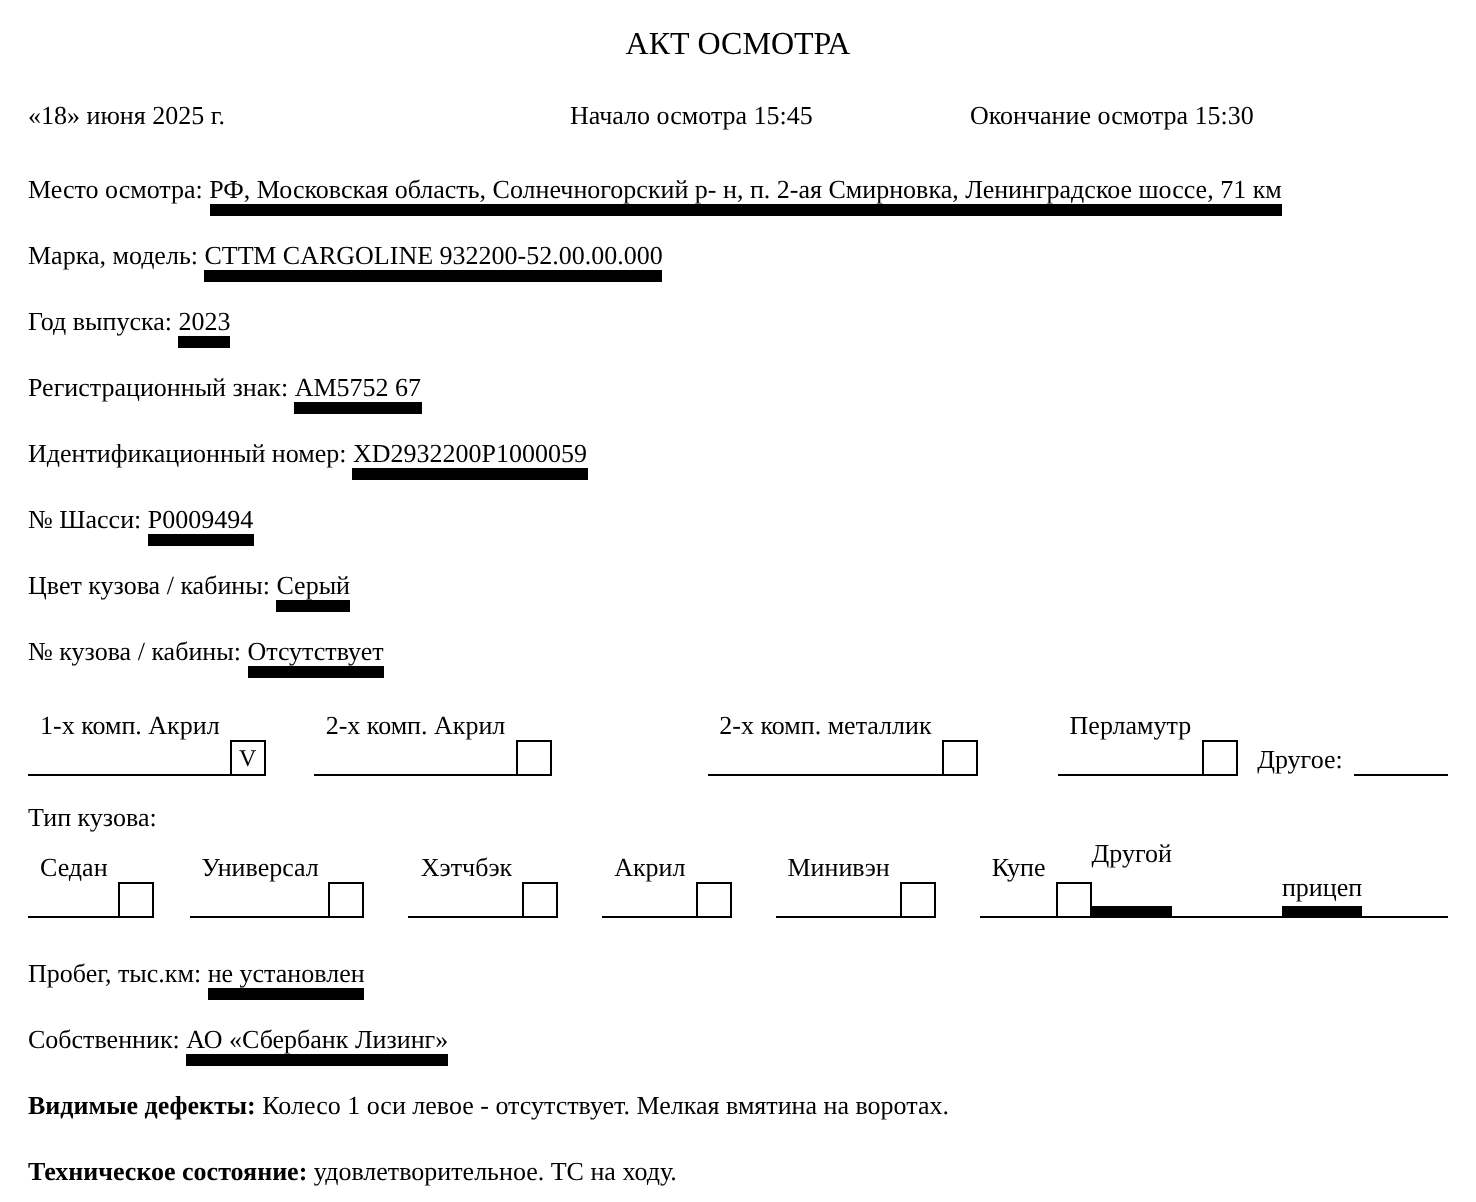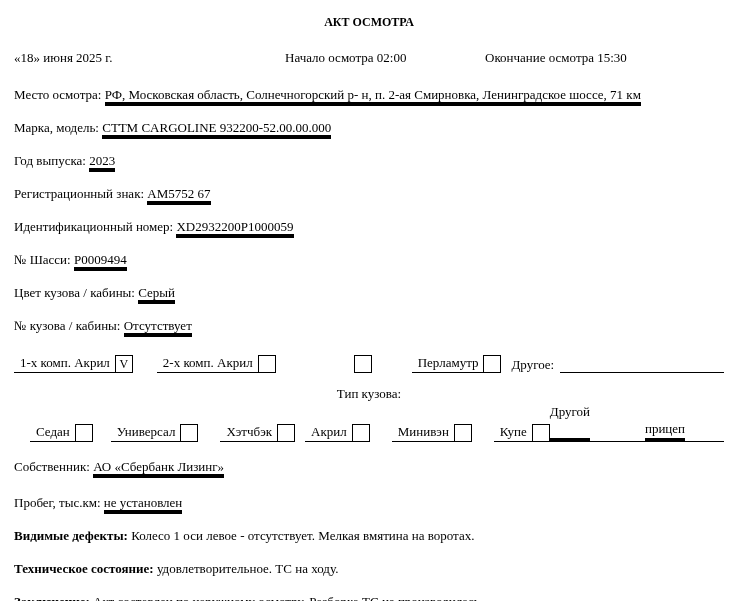--- a/index.html
+++ b/index.html
@@ -6,57 +6,57 @@
   body {
     width:738px; height:601px;
     background:#ffffff;
     color:#000000;
     font-family:"Liberation Serif", "DejaVu Serif", serif;
     font-size:13px;
     overflow:hidden;
   }
   .page { padding:8px 14px 0 14px; box-sizing:border-box; width:738px; height:601px; }
 
-  .doc-title { text-align:center; font-weight:bold; font-size:12px; line-height:21px; margin-top:4px; }
+  .doc-title { text-align:center; font-weight:normal; font-size:16px; line-height:21px; margin-top:4px; }
 
   .date-row { display:flex; margin-top:17px; line-height:15px;align-items:center; }
   .date-row .c1 { width:271px; }
   .date-row .c2 { width:200px; }
   .date-row .c3 { flex:1; }
 
   .fline { margin-top:17px; line-height:16px; white-space:nowrap; }
-  .u { border-bottom:4px solid #000000; padding-bottom:0px; }
+  .u { border-bottom:6px solid #000000; padding-bottom:0px; }
   .blank { display:inline-block; border-bottom:1px solid #000; height:13px; vertical-align:bottom; }
 
   .chk-row { display:flex; align-items:flex-end; margin-top:20px; line-height:17px; }
   .chk-item { white-space:nowrap; display:flex; align-items:flex-end; }
-  .chk-label { border-bottom:1px solid #000; padding:0 5px 1px 6px; }
+  .chk-label { border-bottom:1px solid #000; padding:0 5px 16px 6px; }
   .box {
     display:inline-block; width:16px; height:16px;
     border:1px solid #000; background:#fff;
     text-align:center; line-height:16px; font-size:12px;
     margin-bottom:0px; flex:0 0 auto;
   }
-  .tk-caption { margin-top:13px; line-height:15px;text-align:center; }
+  .tk-caption { margin-top:13px; line-height:15px; }
   .chk-row.tight { margin-top:2px; }
 
   .b { font-weight:bold; }
 </style>
 </head>
 <body>
 
 <div class="page">
 
   <div class="doc-title">
     <div>АКТ ОСМОТРА</div>
   </div>
 
   <div class="date-row">
     <span class="c1">«18» июня 2025 г.</span>
-    <span class="c2">Начало осмотра 02:00</span>
+    <span class="c2">Начало осмотра 15:45</span>
     <span class="c3">Окончание осмотра 15:30</span>
   </div>
 
   <div class="fline" style="margin-top:22px;">
     <span>Место осмотра:</span>
     <span class="u">РФ, Московская область, Солнечногорский р- н, п. 2-ая Смирновка, Ленинградское шоссе, 71 км</span>
   </div>
 
   <div class="fline">
     <span>Марка, модель:</span>
@@ -96,42 +96,43 @@
   <div class="chk-row">
     <span class="chk-item" style="margin-right:24px;">
       <span class="chk-label">1-х комп. Акрил</span>
         <span class="box">V</span>
     </span>
     <span class="chk-item" style="margin-right:78px;">
       <span class="chk-label">2-х комп. Акрил</span>
         <span class="box"></span>
     </span>
     <span class="chk-item" style="margin-right:40px;">
+      <span class="chk-label">2-х комп. металлик</span>
         <span class="box"></span>
     </span>
     <span class="chk-item" style="margin-right:10px;">
       <span class="chk-label">Перламутр</span>
         <span class="box"></span>
     </span>
     <span style="margin-right:6px;">Другое:</span>
     <span class="blank" style="flex:1;"></span>
   </div>
 
   <div class="tk-caption">Тип кузова:</div>
 
   <div class="chk-row tight">
-    <span class="chk-item" style="margin-right:18px;margin-left:16px;">
+    <span class="chk-item" style="margin-right:18px;">
       <span class="chk-label">Седан</span>
         <span class="box"></span>
     </span>
     <span class="chk-item" style="margin-right:22px;">
       <span class="chk-label">Универсал</span>
         <span class="box"></span>
     </span>
-    <span class="chk-item" style="margin-right:10px;justify-content:space-between;">
+    <span class="chk-item" style="margin-right:22px;justify-content:space-between;">
       <span class="chk-label">Хэтчбэк</span>
         <span class="box"></span>
     </span>
     <span class="chk-item" style="margin-right:22px;">
       <span class="chk-label">Акрил</span>
         <span class="box"></span>
     </span>
     <span class="chk-item" style="margin-right:22px;justify-content:space-between;">
       <span class="chk-label">Минивэн</span>
         <span class="box"></span>
@@ -139,28 +140,28 @@
     <span class="chk-item">
       <span class="chk-label">Купе</span>
         <span class="box"></span>
     </span>
     <span class="u" style="padding-bottom:18px;">Другой</span>
     <span class="blank" style="width:55px;"></span>
     <span class="u" style="padding-bottom:1px;">прицеп</span>
     <span class="blank" style="flex:1; max-width:48px;"></span>
   </div>
 
+  <div class="fline" style="margin-top:20px;">
+    <span>Пробег, тыс.км:</span>
+    <span class="u">не установлен</span>
+  </div>
+
   <div class="fline">
     <span>Собственник:</span>
     <span class="u">АО «Сбербанк Лизинг»</span>
-  </div>
-
-  <div class="fline" style="margin-top:20px;">
-    <span>Пробег, тыс.км:</span>
-    <span class="u">не установлен</span>
   </div>
 
   <div class="fline">
     <span class="b">Видимые дефекты:</span>
     <span>Колесо 1 оси левое - отсутствует. Мелкая вмятина на воротах.</span>
   </div>
 
   <div class="fline">
     <span class="b">Техническое состояние:</span>
     <span>удовлетворительное. ТС на ходу.</span>

